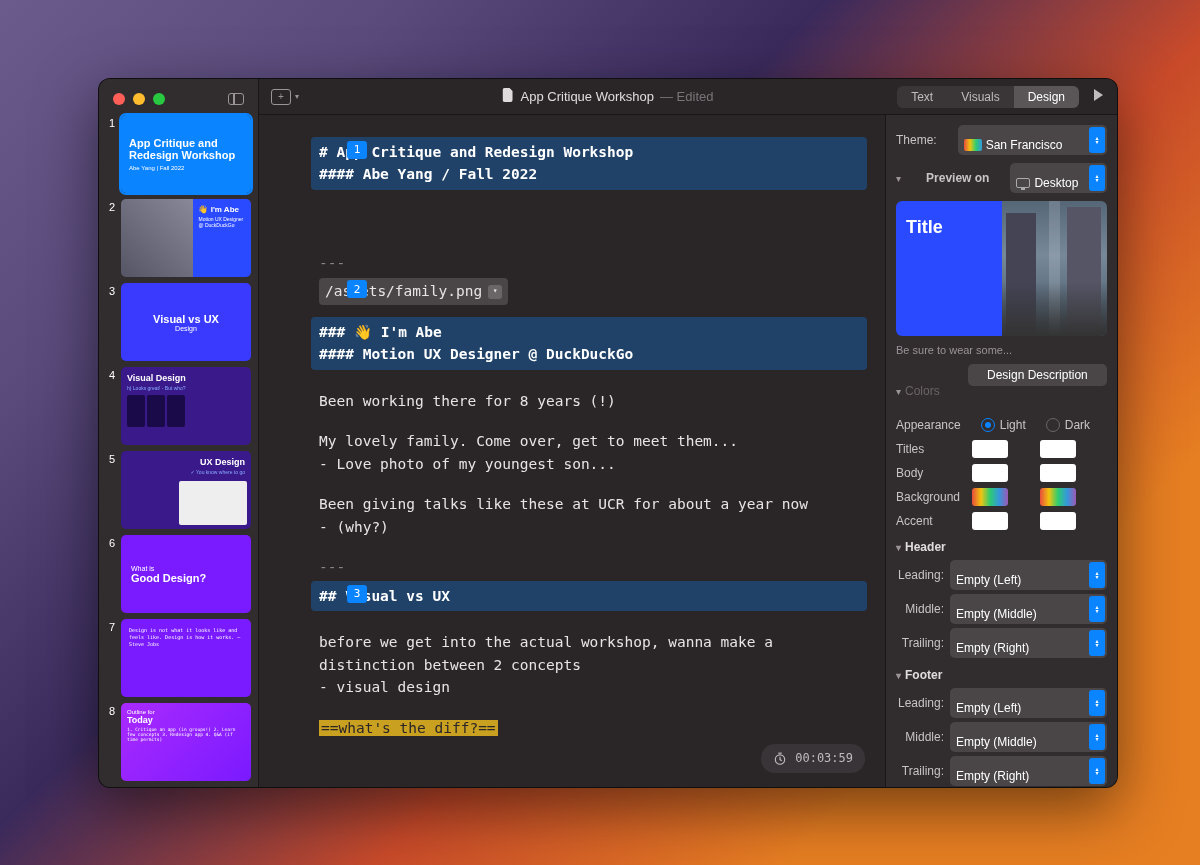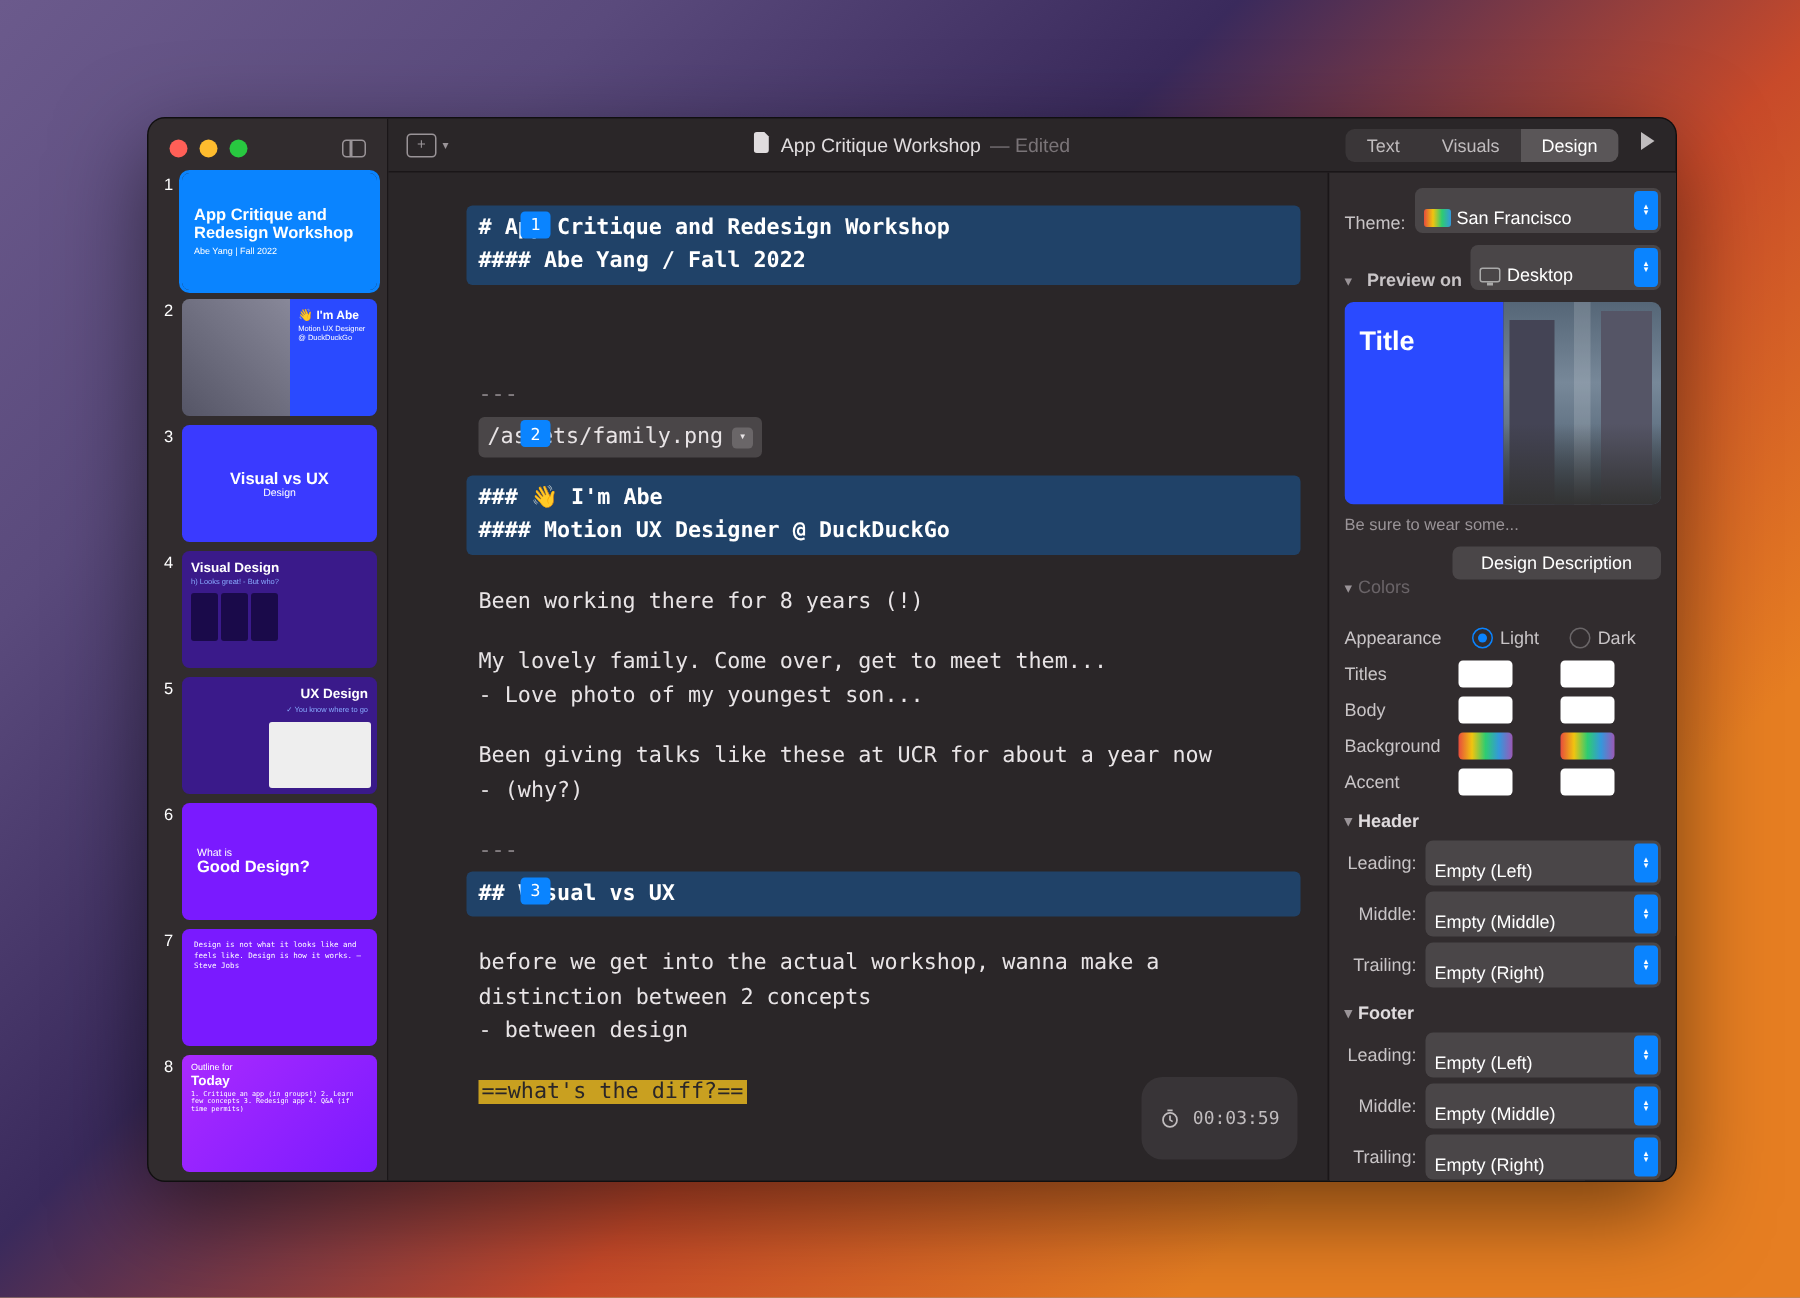--- a/index.html
+++ b/index.html
@@ -233,21 +233,21 @@
 }
 .dim { color: #8a8488; }
 .ul { text-decoration: underline; }
 .mark { background: #c9a020; color: #2a2628; padding: 0 2px; }
 .timer {
   position: absolute;
   right: 20px;
   bottom: 14px;
   background: rgba(58,54,56,0.9);
   border-radius: 14px;
-  padding: 18px 12px;
+  padding: 5px 12px;
   display: flex;
   align-items: center;
   gap: 8px;
   color: #c0bcbe;
   font-family: "SF Mono", monospace;
   font-size: 12px;
 }
 .timer svg { width: 14px; height: 14px; }
 
 
@@ -255,23 +255,23 @@
   width: 232px;
   background: #312c2e;
   border-left: 1px solid #1a1618;
   padding: 10px 10px;
   overflow-y: auto;
   color: #c8c4c6;
   font-size: 12px;
 }
 .insp-row {
   display: flex;
-  align-items: flex-end;
+  align-items: center;
   margin-bottom: 8px;
-  gap: 6px;
+  gap: 21px;
 }
 .insp-row .lbl { flex: 0 0 auto; }
 .select {
   flex: 1;
   background: #4a4648;
   border-radius: 5px;
   padding: 13px 22px 3px 6px;
   position: relative;
   color: #fff;
   font-size: 12px;
@@ -557,21 +557,21 @@
         <div class="dim">---</div>
 
         <div style="position:relative;margin-top:2px;">
           <div class="slide-marker" style="top:4px;">3</div>
           <div class="hl-block">
             <div class="syntax-h">## Visual vs UX</div>
           </div>
         </div>
         <div style="height:18px;"></div>
         <div>before we get into the actual workshop, wanna make a distinction between 2 concepts</div>
-        <div>- between design</div>
+        <div>- visual design</div>
         <div style="height:18px;"></div>
         <div><span class="mark">==what's the diff?==</span></div>
 
         <div class="timer">
           <svg viewBox="0 0 24 24">
               <circle cx="12" cy="13" r="8" fill="none" stroke="currentColor" stroke-width="2"></circle>
               <path d="M12 8v5l3 2" stroke="currentColor" stroke-width="2" fill="none"></path>
               <path d="M9 2h6" stroke="currentColor" stroke-width="2"></path>
             </svg>
           <span>00:03:59</span>

